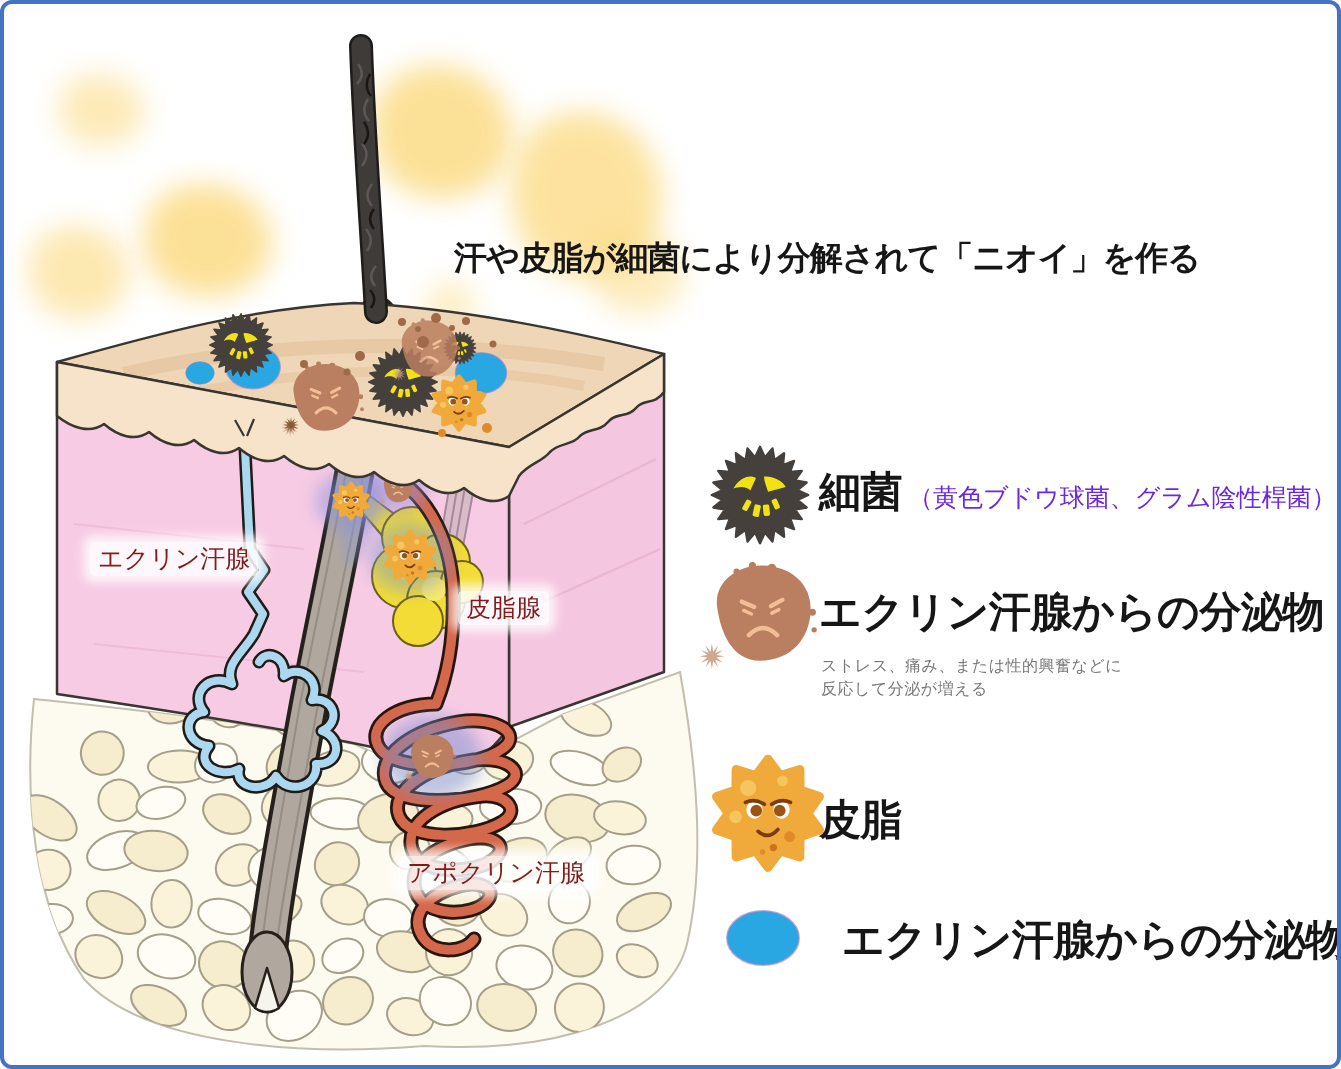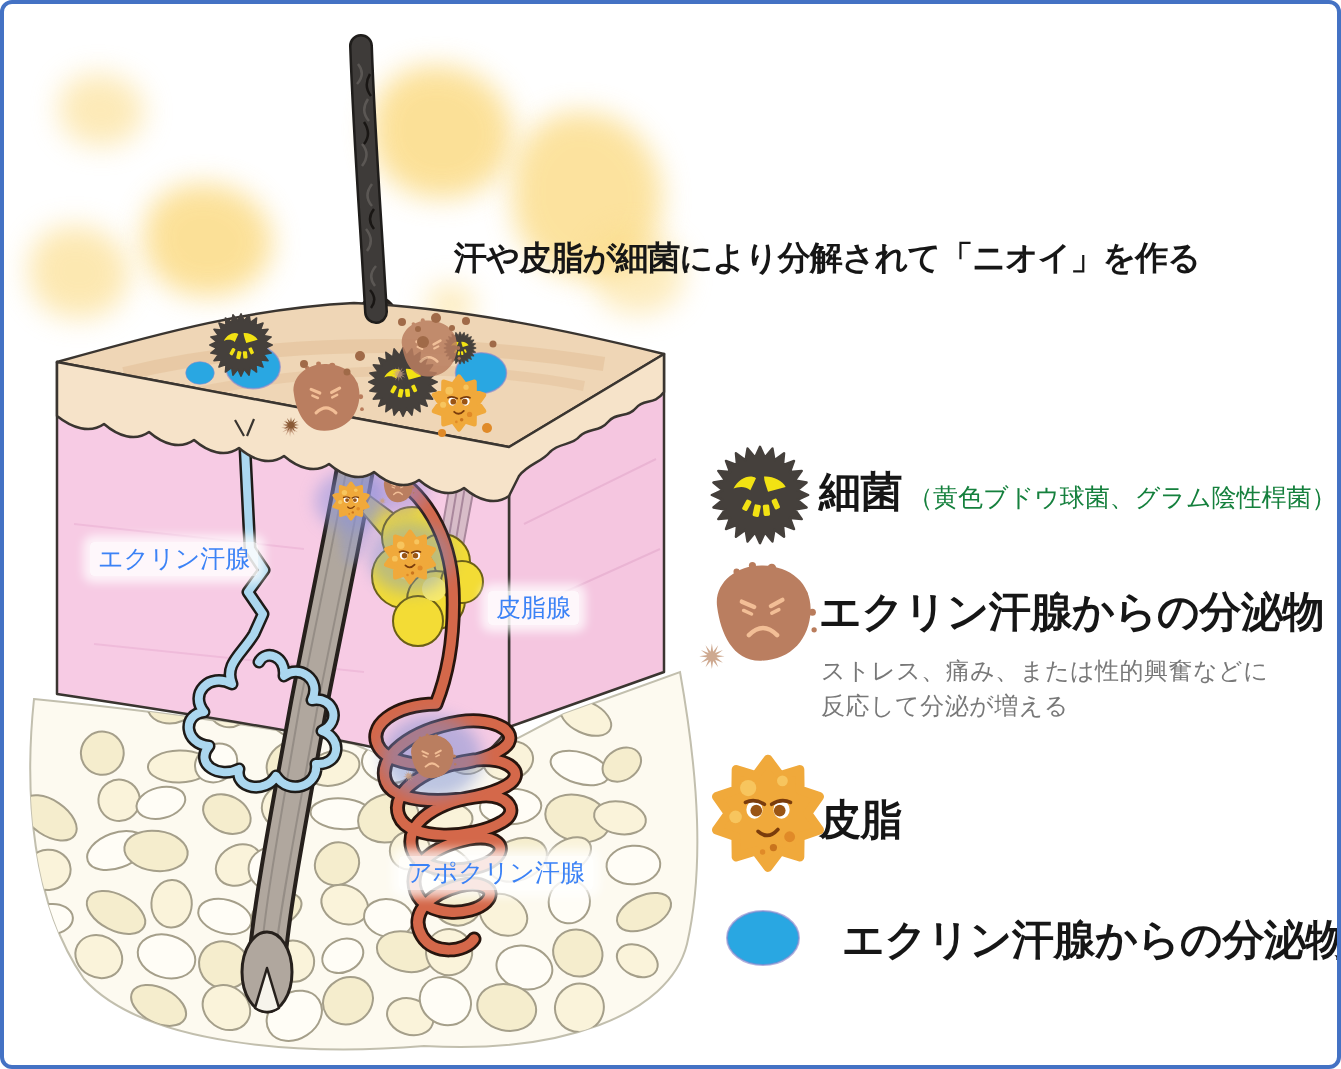--- a/index.html
+++ b/index.html
@@ -8,31 +8,31 @@
     border:4px solid #4472C4;border-radius:12px;box-sizing:border-box;
     overflow:hidden;font-family:Liberation Sans, sans-serif;
   }
   .cloud{position:absolute;background:#FBD97E;border-radius:45% 55% 50% 50%;filter:blur(14px);}
   .skin-svg{position:absolute;left:0;top:0;}
   .fig-title{
     position:absolute;left:450px;top:232px;width:840px;
     font-size:33px;font-weight:700;color:#161616;letter-spacing:-1px;white-space:nowrap;
   }
   .dlabel{
-    position:absolute;font-size:25px;color:#3b82f6;line-height:1.1;
+    position:absolute;font-size:25px;color:#7f1d1d;line-height:1.1;
     background:rgba(255,255,255,.85);padding:3px 8px;border-radius:4px;
     box-shadow:0 0 10px 7px rgba(255,255,255,.75);white-space:nowrap;
   }
   .legend-row{position:absolute;}
   .licon{position:absolute;left:0;top:0;}
   .ltext{position:absolute;white-space:nowrap;}
   .llabel{font-size:42px;font-weight:700;color:#161616;letter-spacing:-0.5px;}
-  .lnote{font-size:25px;font-weight:400;color:#15803d;margin-left:6px;}
+  .lnote{font-size:25px;font-weight:400;color:#6d28d9;margin-left:6px;}
   .ldesc{
-    position:absolute;font-size:24px;color:#787878;line-height:1.45;
+    position:absolute;font-size:16px;color:#787878;line-height:1.45;
     white-space:pre-line;letter-spacing:0.5px;
   }
 </style>
 </head>
 <body>
 
 <div class="frame">
 
   <div class="cloud" style="left:55px;top:70px;width:85px;height:72px;opacity:.55"></div>
   <div class="cloud" style="left:140px;top:180px;width:128px;height:112px;opacity:.8"></div>
@@ -300,21 +300,21 @@
         <circle cx="489" cy="340" r="3.5"></circle>
       </g>
       <circle cx="483" cy="424" r="5" fill="#E08A28"></circle>
       <circle cx="438" cy="429" r="4" fill="#E08A28"></circle>
     </g>
   </svg>
 
   <div class="fig-title">汗や皮脂が細菌により分解されて「ニオイ」を作る</div>
 
   <div class="dlabel" style="left:86px;top:538px;">エクリン汗腺</div>
-  <div class="dlabel" style="left:484px;top:587px;">皮脂腺</div>
+  <div class="dlabel" style="left:454px;top:587px;">皮脂腺</div>
   <div class="dlabel" style="left:368px;top:852px;margin-left:27px;">アポクリン汗腺</div>
 
   <div class="legend-row" style="left:703px;top:438px;width:620px;height:110px;">
     <span class="licon">
       <svg width="106" height="106" viewBox="-66 -66 132 132">
           <use href="#g-bacteria"></use>
         </svg>
     </span>
     <div class="ltext" style="left:112px;top:22px;">
       <span class="llabel">細菌</span><span class="lnote">（黄色ブドウ球菌、グラム陰性桿菌）</span>

